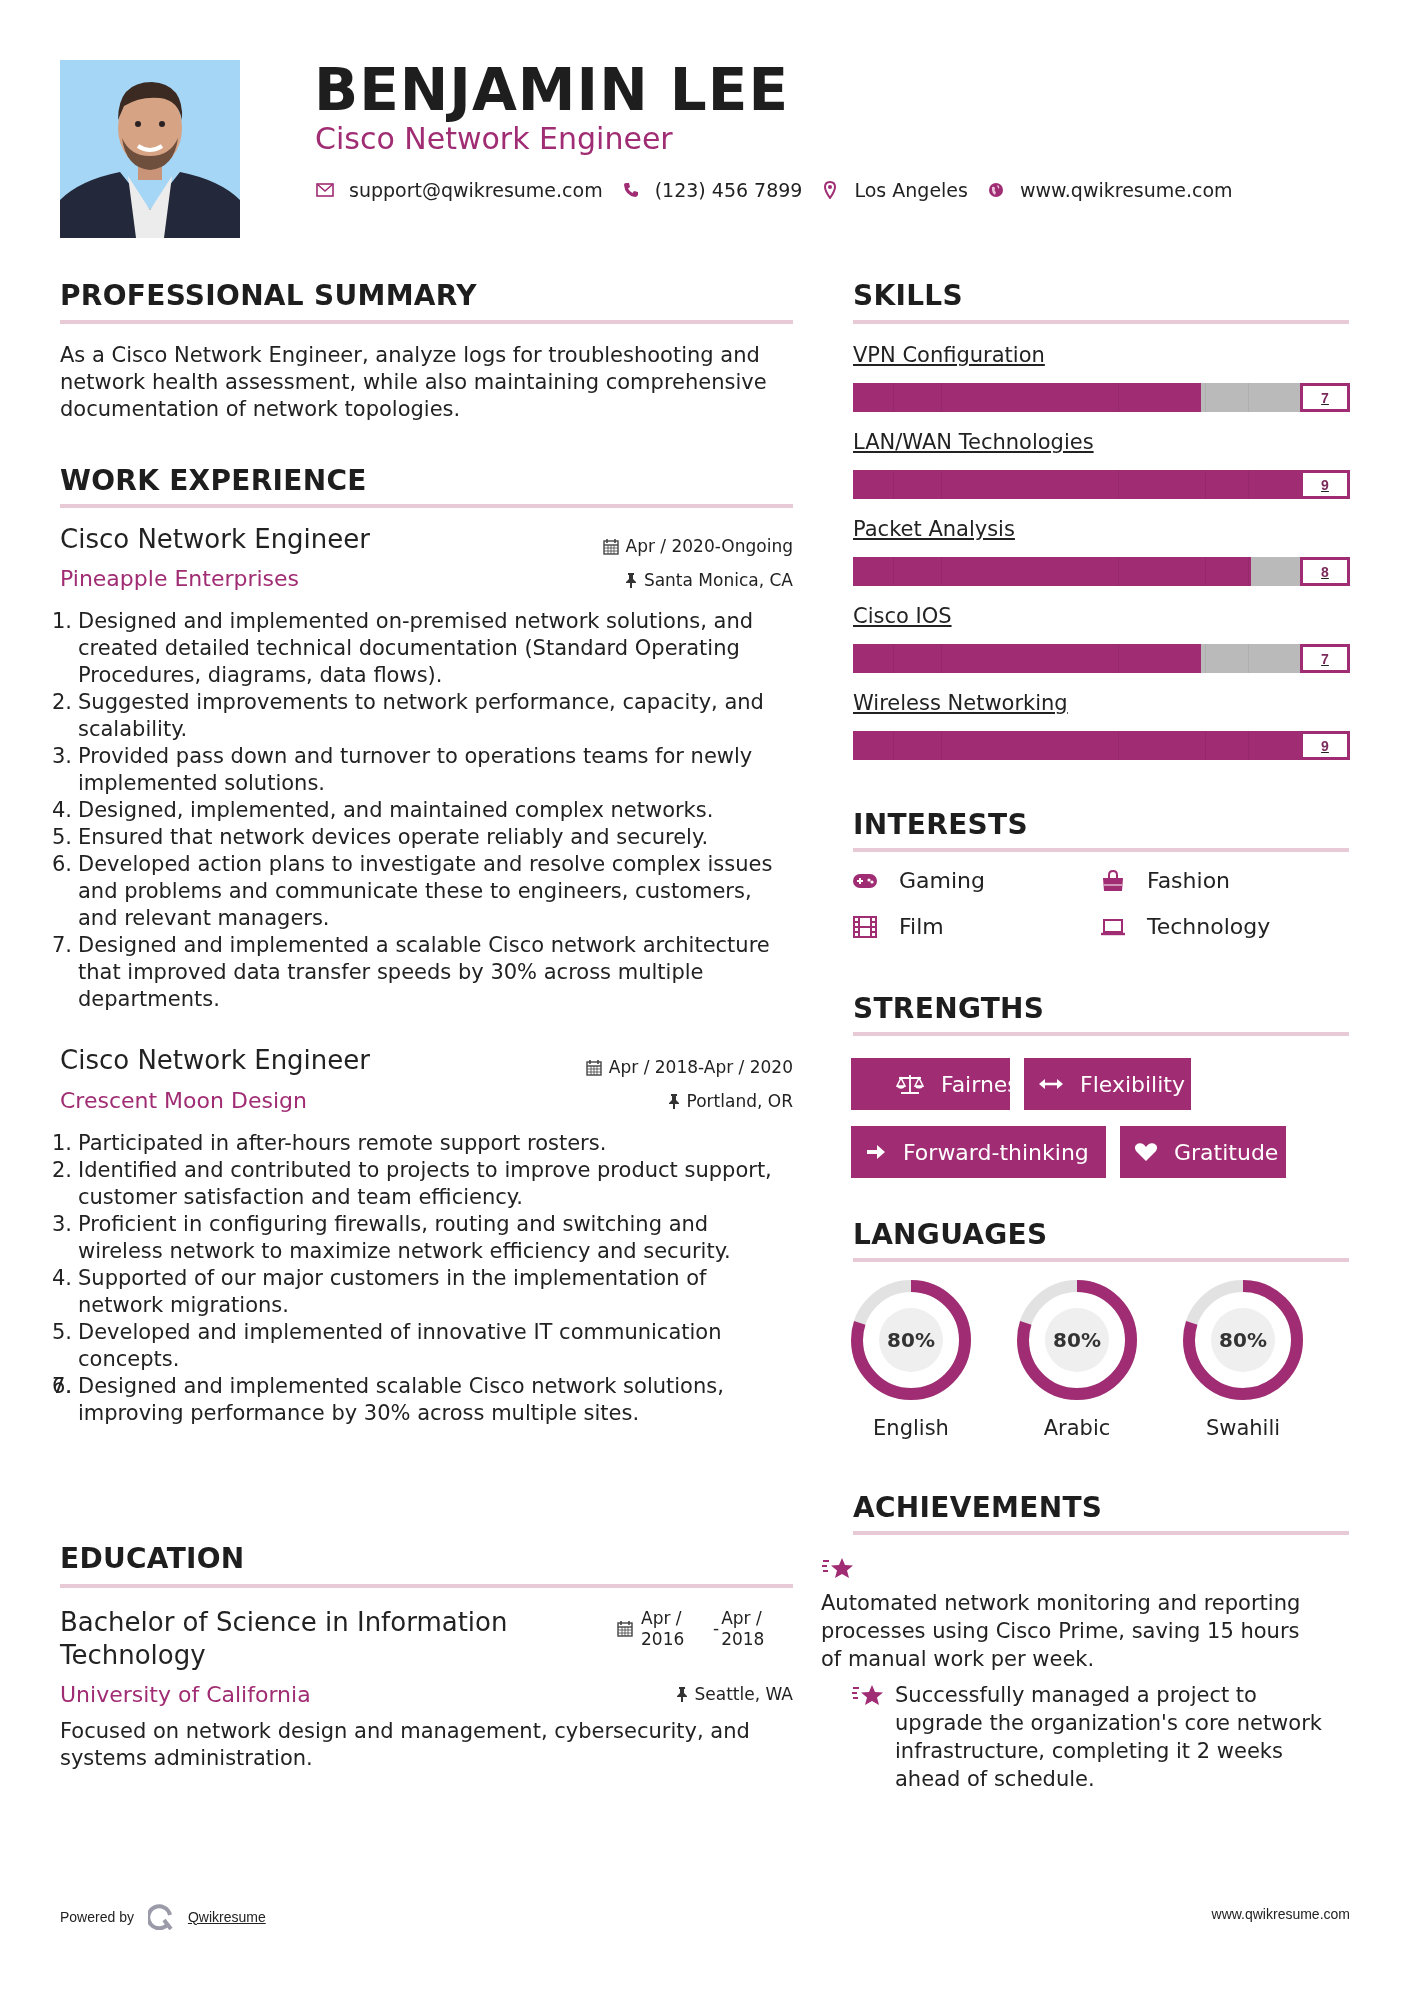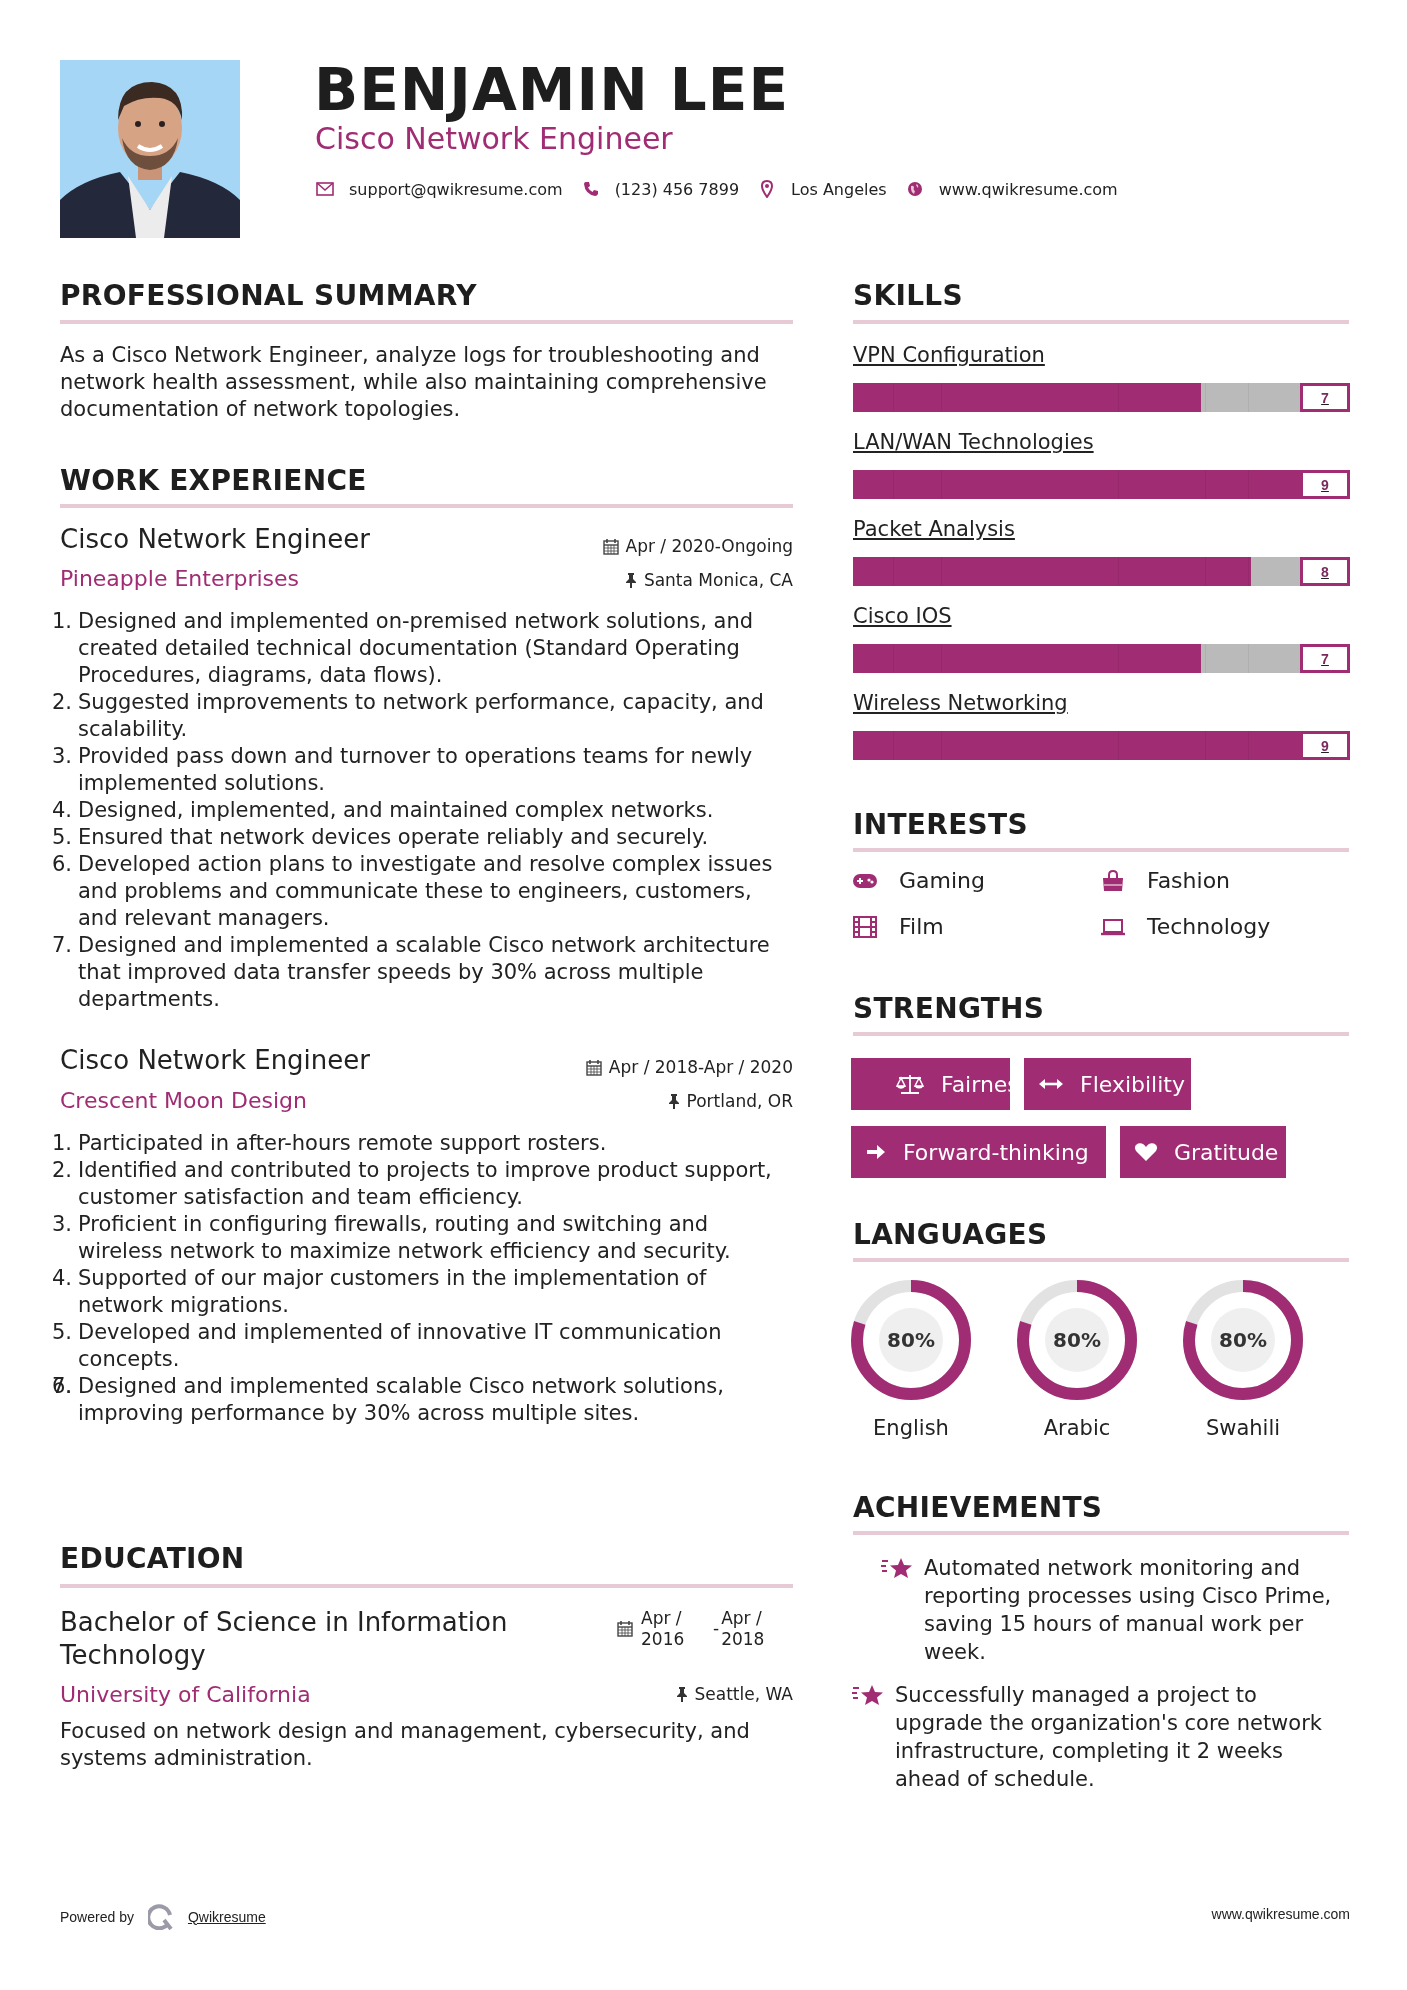--- a/index.html
+++ b/index.html
@@ -4,21 +4,21 @@
 <style>
   * { box-sizing: border-box; margin: 0; padding: 0; }
   html, body { width: 1407px; height: 1990px; background: #ffffff; }
   body { font-family: "Liberation Sans", "DejaVu Sans", sans-serif; color: #222; position: relative; overflow: hidden; }
   .abs { position: absolute; }
 
   
   .photo { left: 60px; top: 60px; width: 180px; height: 178px; background: #a5d6f5; overflow: hidden; }
   .name { left: 314px; top: 56px; font-size: 58px; font-weight: bold; letter-spacing: 1px; color: #1e1e1e; font-family: "DejaVu Sans", sans-serif; }
   .jobtitle { left: 315px; top: 121px; font-size: 30px; color: #a02c73; font-family: "DejaVu Sans", sans-serif; }
-  .contacts { left: 315px; top: 179px; display: flex; align-items: center; font-size: 16px; color: #222; font-family: "DejaVu Sans", sans-serif; }
+  .contacts { left: 315px; top: 179px; display: flex; align-items: center; font-size: 19px; color: #222; font-family: "DejaVu Sans", sans-serif; }
   .contacts .ci { display: inline-flex; align-items: center; margin-right: 18px; }
   .contacts .ico { width: 20px; height: 20px; margin-right: 14px; display: inline-flex; align-items: center; justify-content: center; }
 
   
   .sec-h { font-size: 28px; font-weight: bold; color: #1e1e1e; font-family: "DejaVu Sans", sans-serif; letter-spacing: 0.3px; }
   .sec-line { height: 4px; background: #e8c9d6; }
 
   .left { left: 60px; width: 733px; }
   .right { left: 853px; width: 496px; }
 
@@ -405,21 +405,21 @@
           <circle cx="60" cy="60" r="54" fill="none" stroke="#a02c73" stroke-width="12" stroke-dasharray="271.4336052701581 339.29200658769764" transform="rotate(-90 60 60)"></circle>
           <circle cx="60" cy="60" r="32" fill="#efefef"></circle>
         </svg><div class="pct">80%</div></div>
       <div class="lname">Swahili</div>
     </div>
   </div>
 
 <div class="abs right sec-h" style="top:1491px;">ACHIEVEMENTS</div>
 <div class="abs right sec-line" style="top:1531px;"></div>
 
-<div class="abs ach" style="top:1554px; left:880px; width:490px;">
+<div class="abs ach" style="top:1554px; left:821px; width:490px;flex-direction:column;">
   <span class="ico">
     <svg width="34" height="26" viewBox="0 0 34 26">
         <path d="M21 2 L24 9 L32 9.5 L26 14.5 L28 22 L21 18 L14 22 L16 14.5 L10 9.5 L18 9 Z" fill="#a02c73"></path>
         <path d="M2 5H8M1 10H6M2 15H7" stroke="#a02c73" stroke-width="2"></path>
       </svg>
   </span>
   <span>Automated network monitoring and reporting processes using Cisco Prime, saving 15 hours of manual work per week.</span>
 </div>
 <div class="abs ach" style="top:1681px; left:851px; width:490px;">
   <span class="ico">

